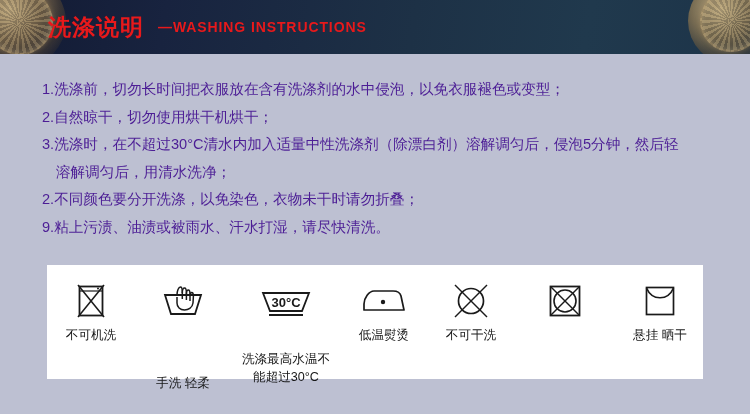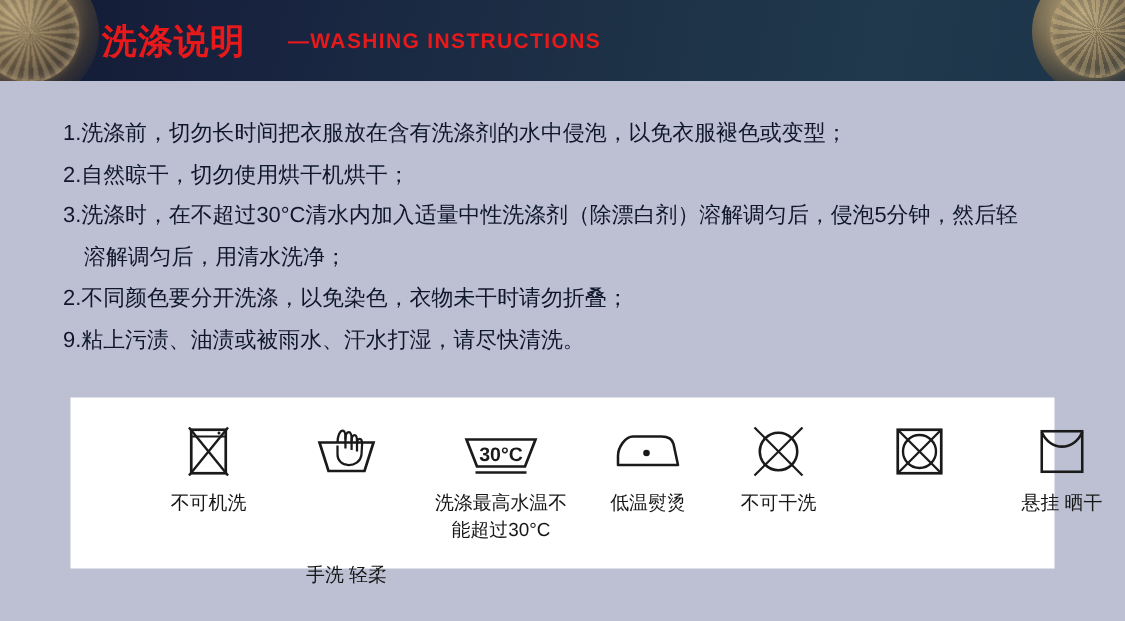--- a/index.html
+++ b/index.html
@@ -52,22 +52,21 @@
   .ornament-right {
     right: -24px; top: -22px;
     width: 86px; height: 86px;
   }
   .header-titles {
     position: absolute;
     left: 48px; top: 0;
     height: 54px;
     display: flex;
     align-items: center;
-    gap: 28px;
-    margin-left: 20px;
+    gap: 14px;
   }
   .title-cn {
     color: #e8191b;
     font-size: 23px;
     font-weight: bold;
     letter-spacing: 1px;
     line-height: 1;
     white-space: nowrap;
   }
   .title-en {
@@ -80,21 +79,21 @@
   }
 
   
   .instructions {
     position: absolute;
     left: 42px;
     top: 76px;
     width: 676px;
   }
   .instr-line {
-    color: #0f172a;
+    color: #4c1d95;
     font-size: 14.6px;
     line-height: 27.5px;
     white-space: nowrap;
   }
   .instr-line.indent {
     padding-left: 14px;
   }
 
   
   .symbol-panel {
@@ -147,21 +146,21 @@
   <div class="instr-line">1.洗涤前，切勿长时间把衣服放在含有洗涤剂的水中侵泡，以免衣服褪色或变型；</div>
   <div class="instr-line">2.自然晾干，切勿使用烘干机烘干；</div>
   <div class="instr-line">3.洗涤时，在不超过30°C清水内加入适量中性洗涤剂（除漂白剂）溶解调匀后，侵泡5分钟，然后轻</div>
   <div class="instr-line indent">溶解调匀后，用清水洗净；</div>
   <div class="instr-line">2.不同颜色要分开洗涤，以免染色，衣物未干时请勿折叠；</div>
   <div class="instr-line">9.粘上污渍、油渍或被雨水、汗水打湿，请尽快清洗。</div>
 </div>
 
 <div class="symbol-panel">
 
-  <div class="symbol" style="width:88px;padding-left:48px;">
+  <div class="symbol" style="width:88px;">
     <div class="sym-art">
       <svg width="34" height="38" viewBox="0 0 34 38">
         <rect x="5.5" y="4.5" width="23" height="29" fill="none" stroke="#1a1a1a" stroke-width="1.8"></rect>
         <line x1="5.5" y1="9" x2="28.5" y2="9" stroke="#1a1a1a" stroke-width="1.2"></line>
         <circle cx="24" cy="6.6" r="1" fill="#1a1a1a"></circle>
         <line x1="4" y1="3" x2="30" y2="35" stroke="#1a1a1a" stroke-width="1.6"></line>
         <line x1="30" y1="3" x2="4" y2="35" stroke="#1a1a1a" stroke-width="1.6"></line>
       </svg>
     </div>
     <div class="sym-label">不可机洗</div>
@@ -174,21 +173,21 @@
         <path d="M17 13 C17 9 18.5 5 20.5 5 C22 5 22.3 7 22.3 10 L22.3 17" fill="none" stroke="#1a1a1a" stroke-width="1.5"></path>
         <path d="M22.3 11 C22.3 8 23.2 6 24.6 6 C26 6 26.4 8 26.4 11 L26.4 18" fill="none" stroke="#1a1a1a" stroke-width="1.5"></path>
         <path d="M26.4 12 C26.4 9.5 27.2 8 28.4 8 C29.6 8 30 9.8 30 12 L30 19" fill="none" stroke="#1a1a1a" stroke-width="1.5"></path>
         <path d="M30 14 C30 12 30.8 10.5 31.8 10.5 C33 10.5 33.4 12 33.4 14 L33 21 C32.4 26 28 28 24.5 28 C20 28 17 25 17 21 L17 15" fill="none" stroke="#1a1a1a" stroke-width="1.5"></path>
       </svg>
     </div>
     <div class="sym-label">手洗 轻柔</div>
   </div>
 
 
-  <div class="symbol" style="width:110px;">
+  <div class="symbol" style="width:110px;gap:24px;">
     <div class="sym-art">
       <svg width="58" height="38" viewBox="0 0 58 38">
         <path d="M6 11 L52 11 L45 29 L13 29 Z" fill="none" stroke="#1a1a1a" stroke-width="1.8"></path>
         <text x="29" y="25" text-anchor="middle" font-family="Liberation Sans, sans-serif" font-size="13" font-weight="bold" fill="#1a1a1a">30°C</text>
         <line x1="12" y1="33" x2="46" y2="33" stroke="#1a1a1a" stroke-width="1.8"></line>
       </svg>
     </div>
     <div class="sym-label">洗涤最高水温不
 能超过30°C</div>
   </div>

